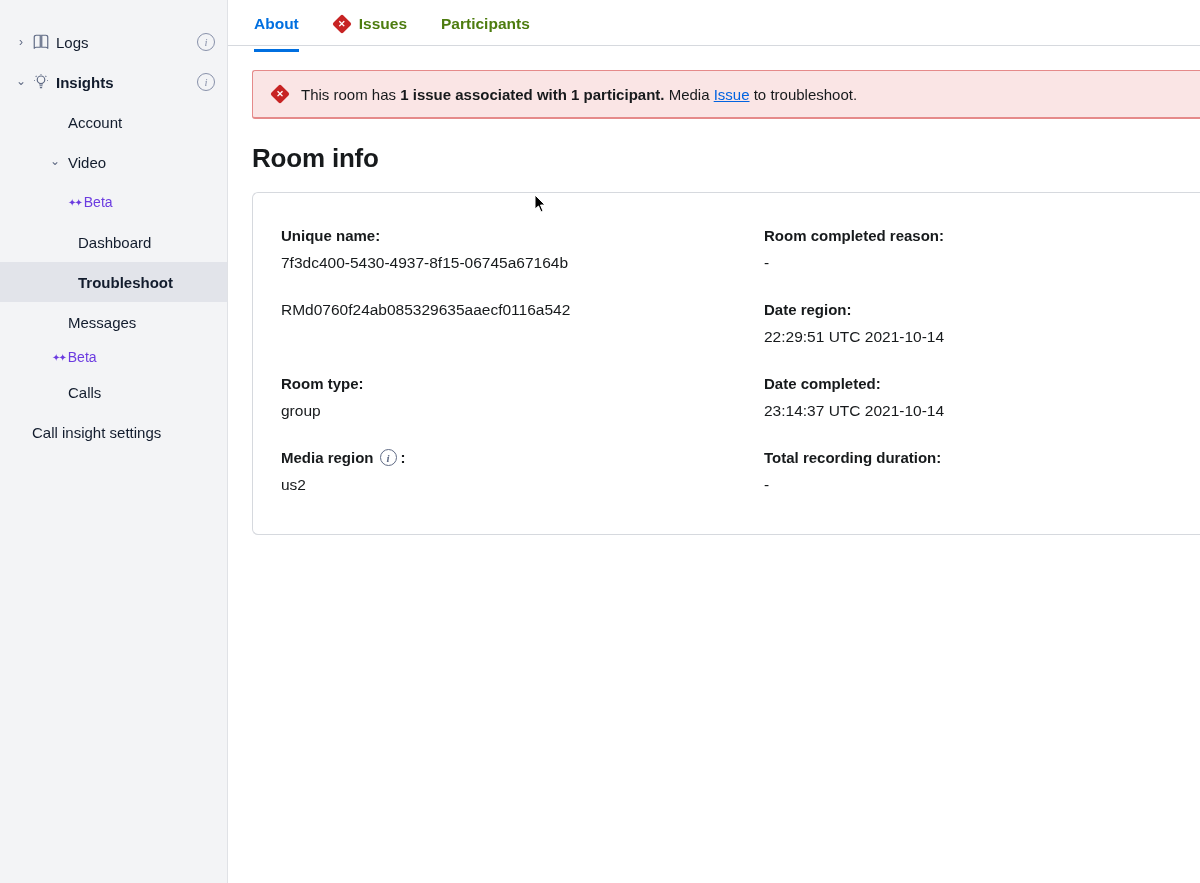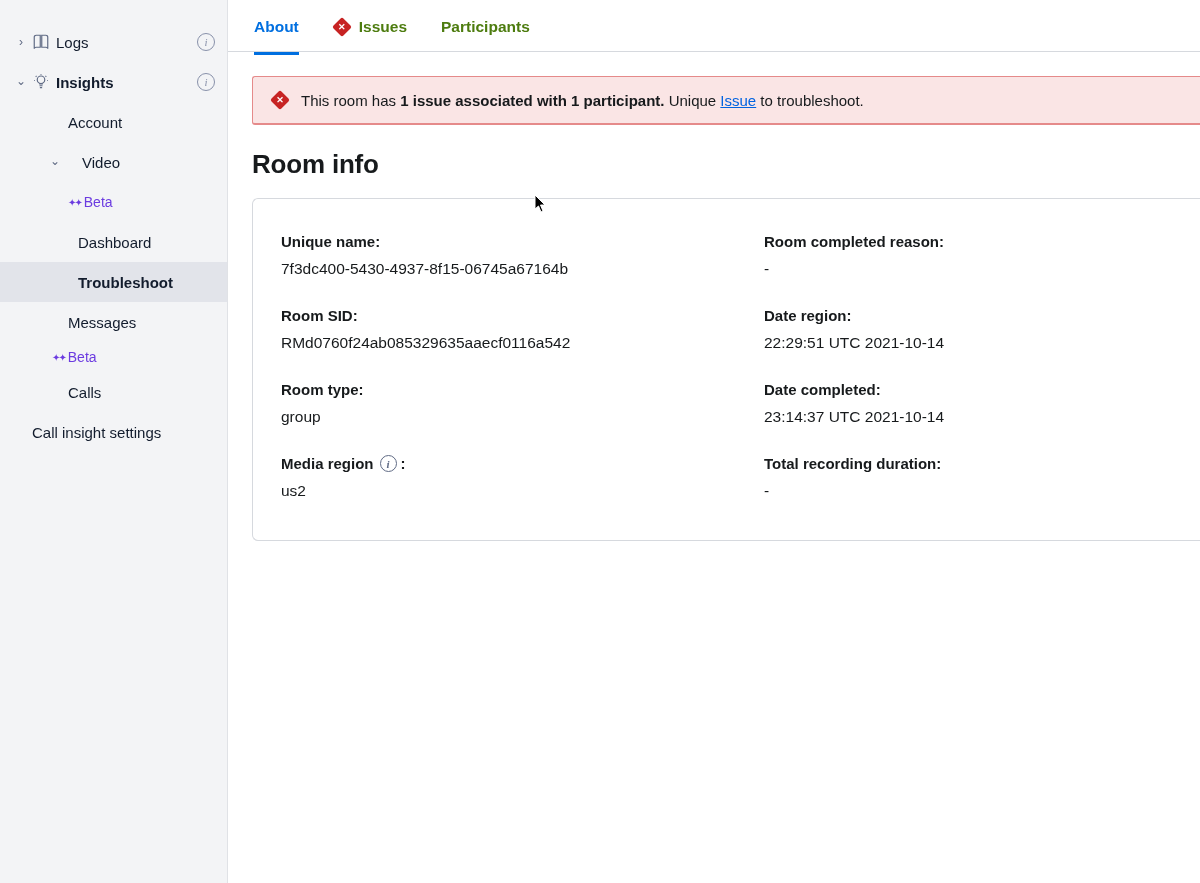--- a/index.html
+++ b/index.html
@@ -73,21 +73,21 @@
     background:#fff;
     padding: 0;
   }
 
   .tabs {
     display:flex;
     align-items:center;
     gap: 34px;
     padding: 22px 5px 0 26px;
     border-bottom: 1px solid #d6d9de;
-    height: 52px;
+    height: 46px;
   }
   .tab {
     display:flex; align-items:center; gap:8px;
     font-size: 15.5px; font-weight:600;
     color:#4d7c0f;
     padding-bottom: 16px;
     border-bottom: 3px solid transparent;
     cursor:pointer;
   }
   .tab.active { color:#006fe0; border-bottom-color:#006fe0; }
@@ -188,21 +188,21 @@
     <span class="label">Insights</span>
     <span class="trail-info">i</span>
   </div>
 
   <div class="nav-row nav-child" style="padding-left:68px">
     <span class="label">Account</span>
   </div>
 
   <div class="nav-row nav-child vid" style="padding-left:48px">
     <span class="chev" style="transform:translateY(-1px)">⌄</span>
-    <span class="label" style="margin-left:20px">Video</span>
+    <span class="label" style="margin-left:6px">Video</span>
   </div>
 
   <div class="nav-row nav-child deep" style="padding-left:68px">
     <span class="beta-badge">
       <span class="sparkle">✦✦</span>
       <span>Beta</span>
     </span>
   </div>
 
   <div class="nav-row nav-child deep" style="padding-left:78px">
@@ -246,39 +246,38 @@
     </div>
     <div class="tab">
       <span>Participants</span>
     </div>
   </div>
 
   <div class="main-area">
   <div class="alert">
     <span class="diamond-icon"></span>
     <span class="msg">
-      <span>This room has </span><b>1 issue associated with 1 participant.</b><span> Unique </span><a href="#">Issue</a><span> to troubleshoot.</span>
+      <span>This room has </span><b>1 issue associated with 1 participant.</b><span> Media </span><a href="#">Issue</a><span> to troubleshoot.</span>
     </span>
   </div>
 
   <h1 class="section-title">Room info</h1>
 
   <div class="card">
     <div class="grid2">
       <div class="field">
         <div class="lbl">Unique name:</div>
         <div class="val">7f3dc400-5430-4937-8f15-06745a67164b</div>
       </div>
       <div class="field">
         <div class="lbl">Room completed reason:</div>
         <div class="val">-</div>
       </div>
 
       <div class="field">
-        <div class="lbl">Room SID:</div>
         <div class="val">RMd0760f24ab085329635aaecf0116a542</div>
       </div>
       <div class="field">
         <div class="lbl">Date region:</div>
         <div class="val">22:29:51 UTC 2021-10-14</div>
       </div>
 
       <div class="field">
         <div class="lbl">Room type:</div>
         <div class="val">group</div>

